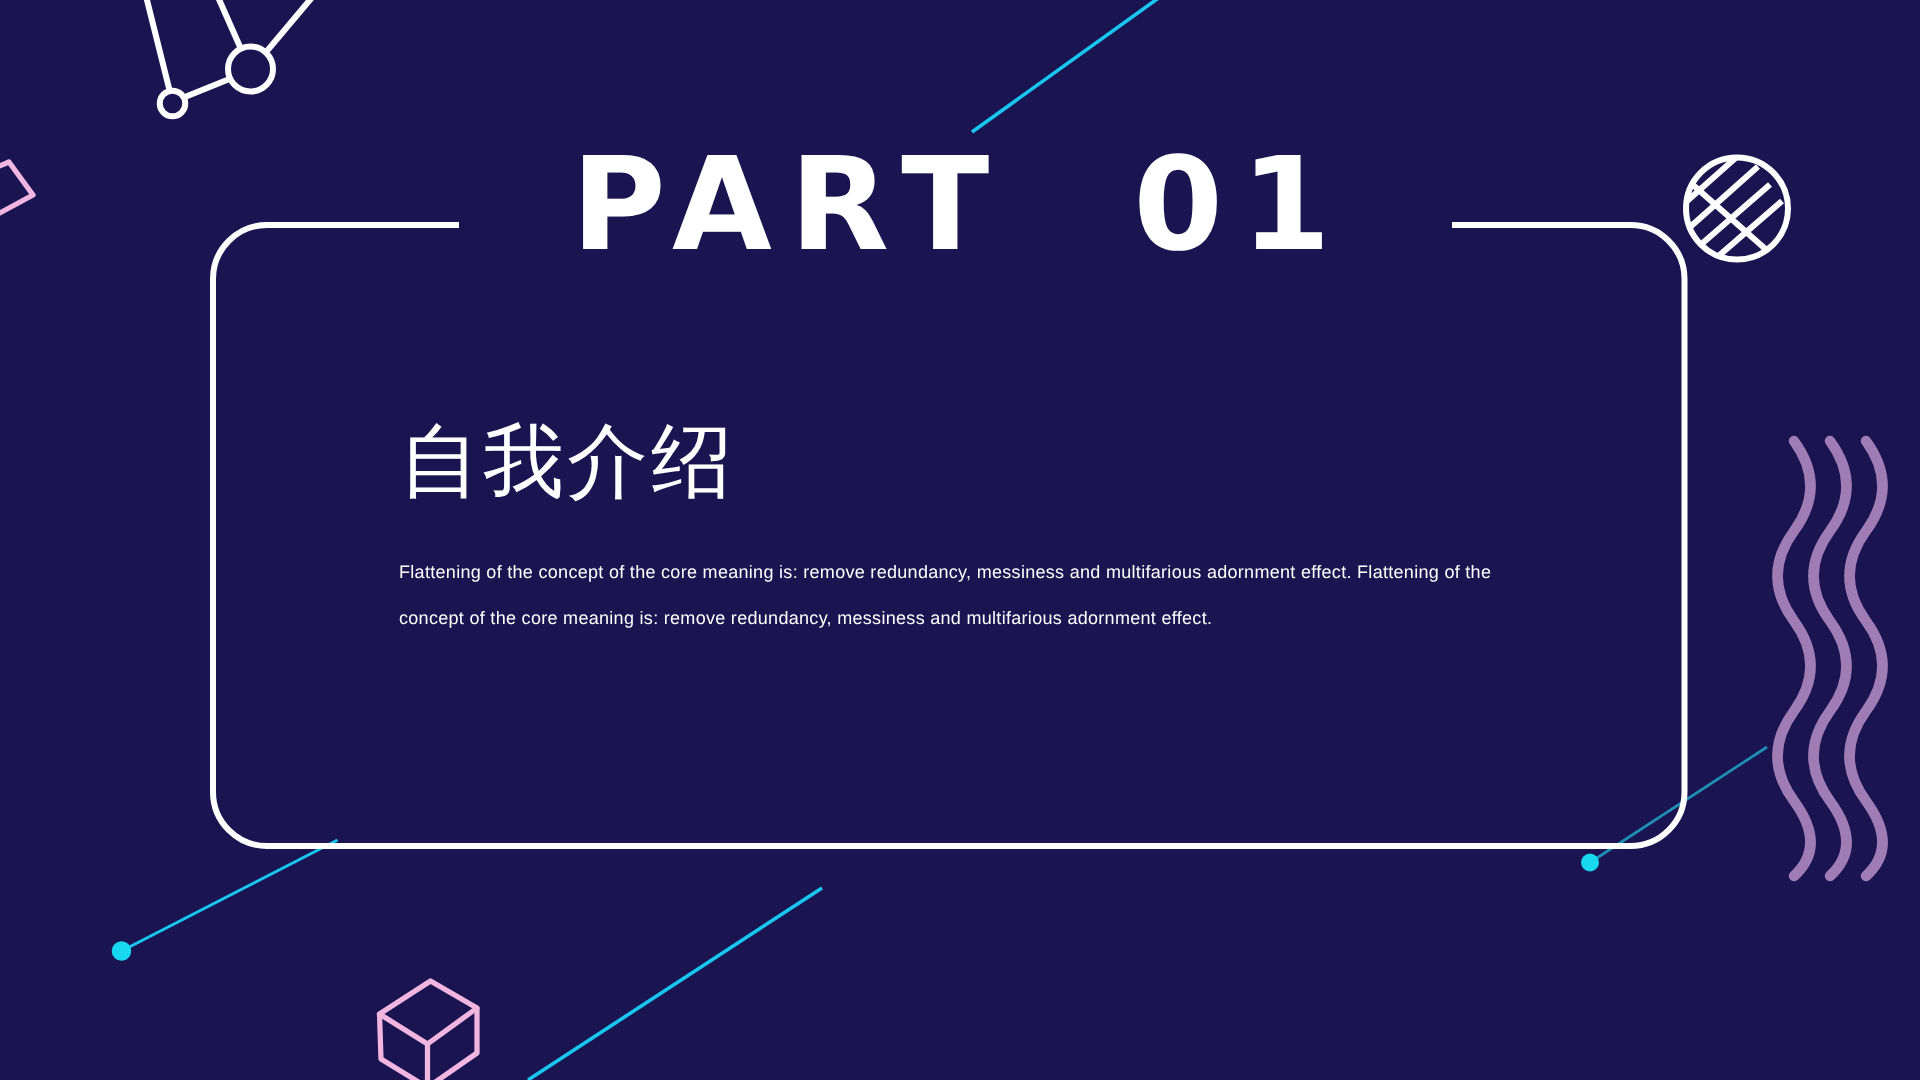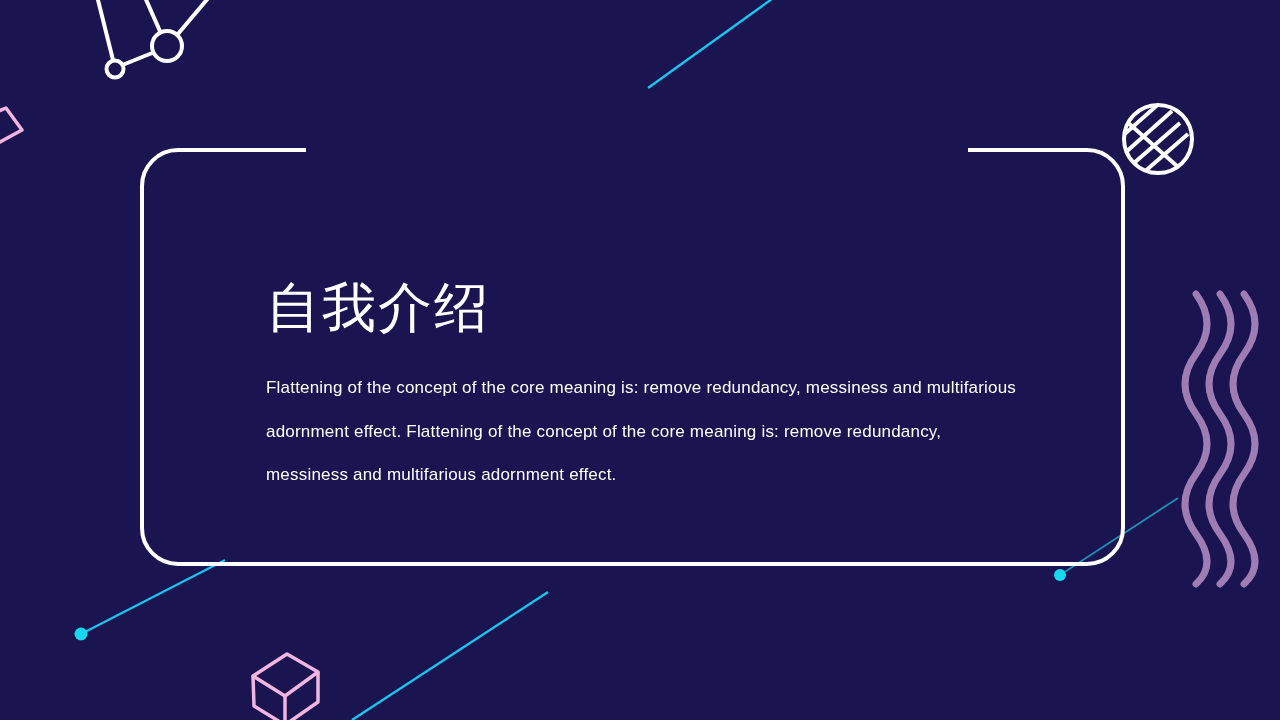--- a/index.html
+++ b/index.html
@@ -78,21 +78,21 @@
     font-family: "DejaVu Sans", sans-serif;
     font-weight: normal;
     font-size: 54px;
     line-height: 1.12;
     letter-spacing: 2px;
   }
   .body-text {
     margin: 0;
     padding-top: 28px;
     color: #ffffff;
-    font-size: 17px;
+    font-size: 12px;
     line-height: 2.55;
     letter-spacing: 0.2px;
     font-weight: 400;
   }
 </style>
 </head>
 <body>
 
 <div class="slide">
 
@@ -147,19 +147,20 @@
 
     <g stroke="#f0b6e0" stroke-width="3.5" fill="none" stroke-linejoin="round">
       <polyline points="-18,118 6,108 22,130 -2,143"></polyline>
       <polyline points="-18,118 -18,148 -2,168 -2,143"></polyline>
     </g>
   </svg>
 
   <div class="frame"></div>
   <div class="frame-gap"></div>
 
+  <div class="part-title">PART  01</div>
 
   <div class="content">
     <h2 class="headline">自我介绍</h2>
     <p class="body-text">Flattening of the concept of the core meaning is: remove redundancy, messiness and multifarious adornment effect. Flattening of the concept of the core meaning is: remove redundancy, messiness and multifarious adornment effect.</p>
   </div>
 
 </div>
 
 </body></html>

